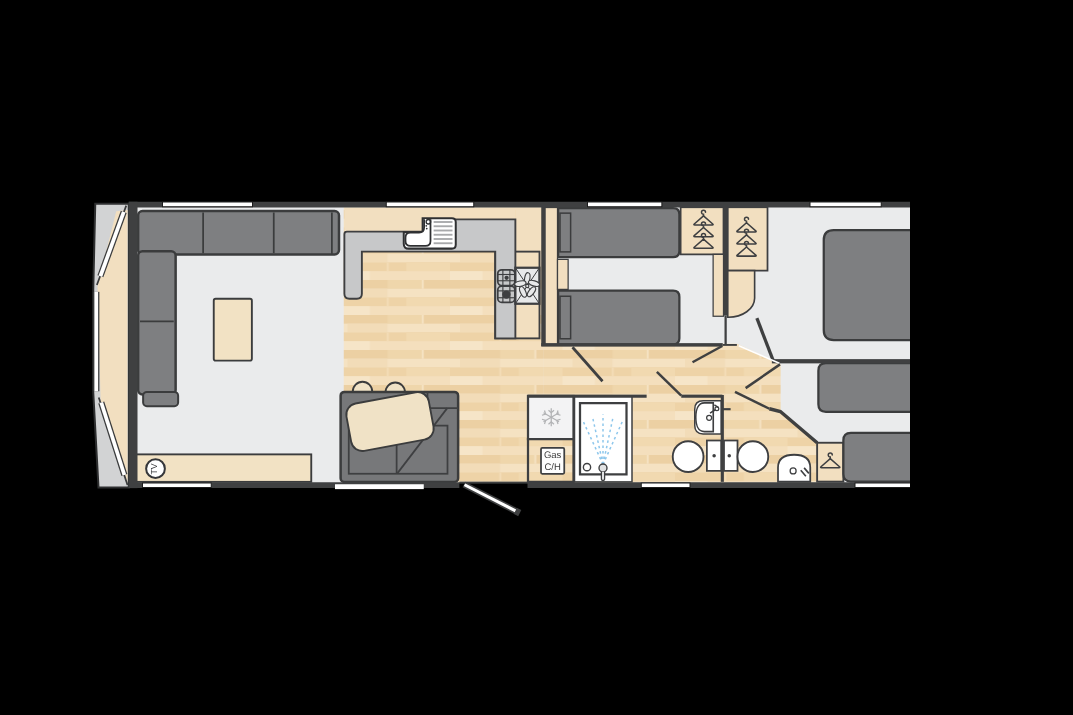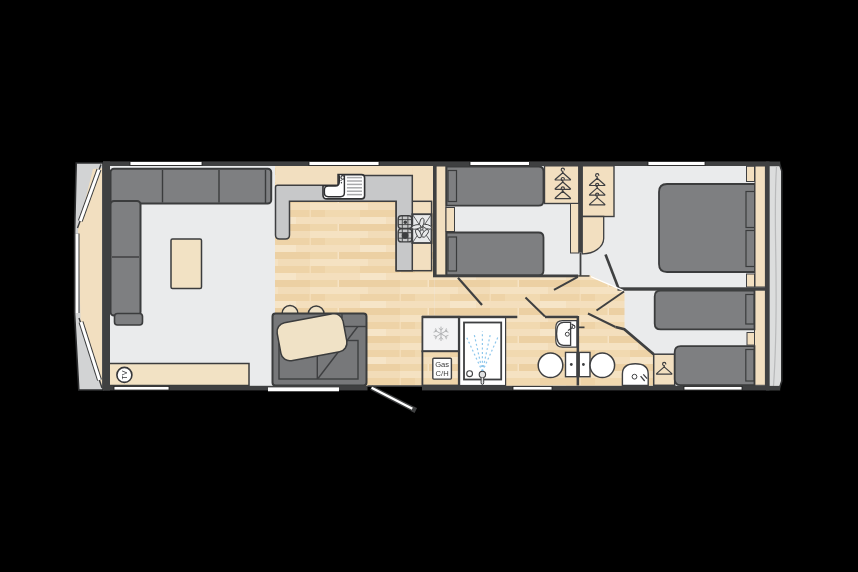--- a/index.html
+++ b/index.html
@@ -1,16 +1,16 @@
 <!DOCTYPE html>
 <html><head>
 <meta charset="utf-8">
 <style>
   html,body{margin:0;padding:0;background:#000;}
-  #stage{position:relative;width:858px;height:572px;background:#000;overflow:hidden;
+  #stage{position:relative;width:728px;height:572px;background:#000;overflow:hidden;
          font-family:"Liberation Sans", sans-serif;}
   svg{position:absolute;left:0;top:0;}
 </style>
 </head>
 <body>
 <div id="stage">
 <svg width="858" height="572" viewBox="0 0 858 572">
 <defs>
   <pattern id="wood" width="90" height="28" patternUnits="userSpaceOnUse">
     <rect x="0" y="0" width="90" height="28" fill="#f2dbb5"></rect>

